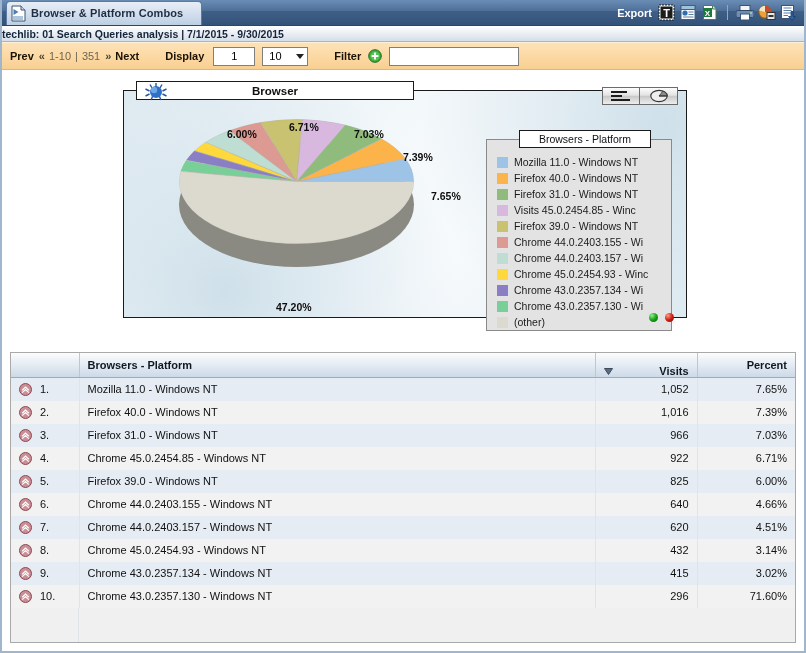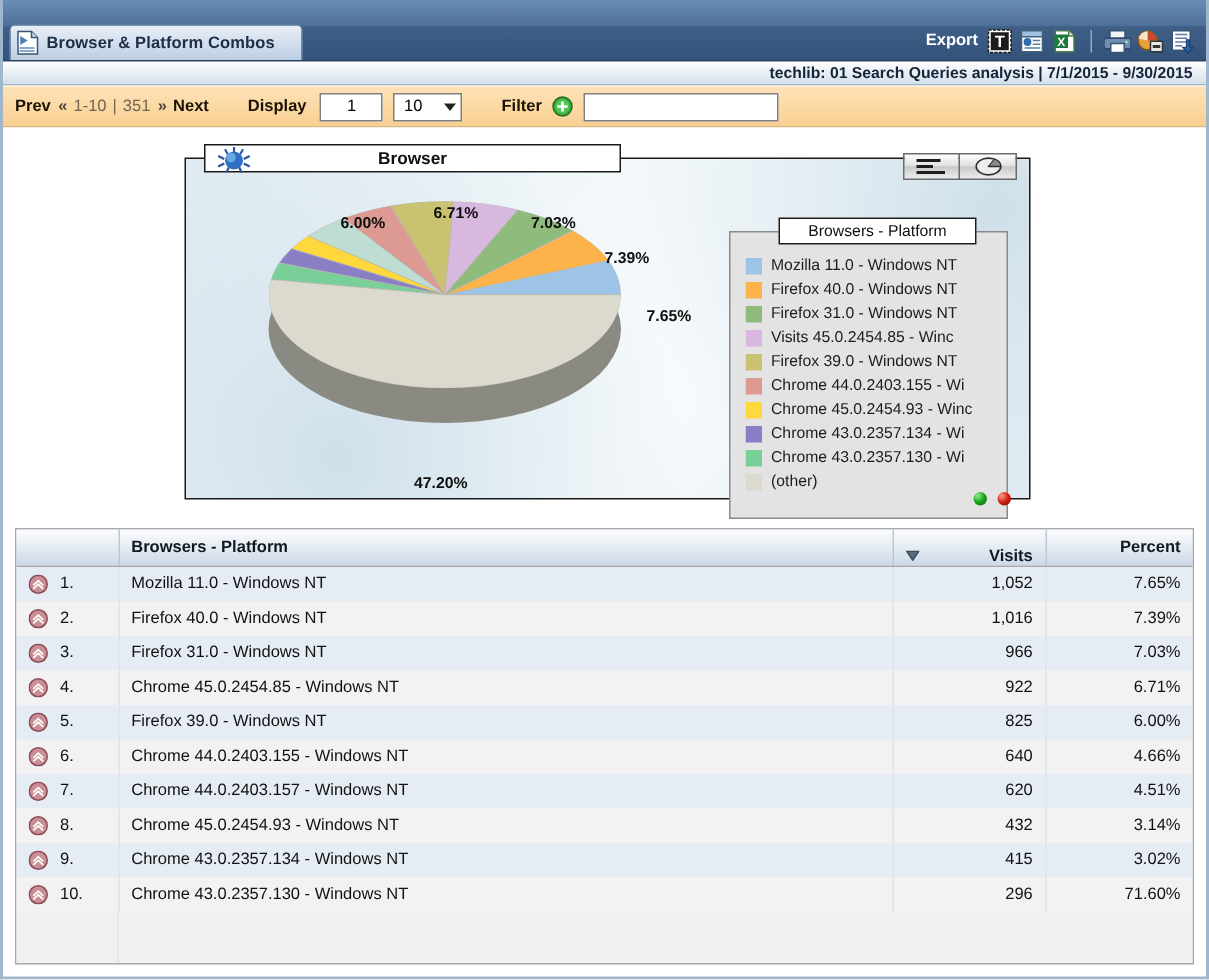--- a/index.html
+++ b/index.html
@@ -19,25 +19,25 @@
     width: 806px; height: 653px;
     position: relative;
     background: #ffffff;
     border-left: 2px solid #9fb6cd;
     border-right: 2px solid #9fb6cd;
     border-bottom: 2px solid #9fb6cd;
   }
 
   
   .titlebar {
-    height: 41px;
+    height: 26px;
     background: linear-gradient(to bottom, #6a8db5 0%, #4f7099 42%, #3f5f87 45%, #33527a 100%);
     position: relative;
     display: flex;
-    align-items: flex-end;
+    align-items: center;
     border-bottom: 1px solid #2c4566;
   }
   .tab {
     margin-left: 4px;
     height: 24px;
     min-width: 196px;
     background: linear-gradient(to bottom, #e8eef5 0%, #cfdced 60%, #bccfe2 100%);
     border: 1px solid #5b7ba3;
     border-bottom: none;
     border-radius: 4px 4px 0 0;
@@ -75,21 +75,21 @@
   }
   .tsep {
     width: 1px; height: 15px; background: #90a9c6; margin: 0 4px;
   }
 
   
   .subheader {
     height: 16px;
     background: linear-gradient(to bottom, #ffffff 0%, #e8edf3 55%, #d4dfea 100%);
     border-bottom: 1px solid #9fb6cd;
-    display: flex; align-items: center; justify-content: flex-end;
+    display: flex; align-items: center; 
     padding-right: 9px;
   }
   .subheader span {
     font-size: 10.5px; font-weight: bold; color: #14243a;
   }
 
   
   .toolbar {
     height: 28px;
     background: linear-gradient(to bottom, #fde2b8 0%, #fcd9a4 50%, #f8cf92 100%);
@@ -511,20 +511,24 @@
           <span class="swatch" style="background:#d9b8e0"></span>
           <span class="legend-text">Visits 45.0.2454.85 - Winc</span>
         </div>
         <div class="legend-row">
           <span class="swatch" style="background:#c9c271"></span>
           <span class="legend-text">Firefox 39.0 - Windows NT</span>
         </div>
         <div class="legend-row">
           <span class="swatch" style="background:#dc9a92"></span>
           <span class="legend-text">Chrome 44.0.2403.155 - Wi</span>
+        </div>
+        <div class="legend-row">
+          <span class="swatch" style="background:#bfded3"></span>
+          <span class="legend-text">Chrome 44.0.2403.157 - Wi</span>
         </div>
         <div class="legend-row">
           <span class="swatch" style="background:#ffd93b"></span>
           <span class="legend-text">Chrome 45.0.2454.93 - Winc</span>
         </div>
         <div class="legend-row">
           <span class="swatch" style="background:#8a7fc4"></span>
           <span class="legend-text">Chrome 43.0.2357.134 - Wi</span>
         </div>
         <div class="legend-row">

